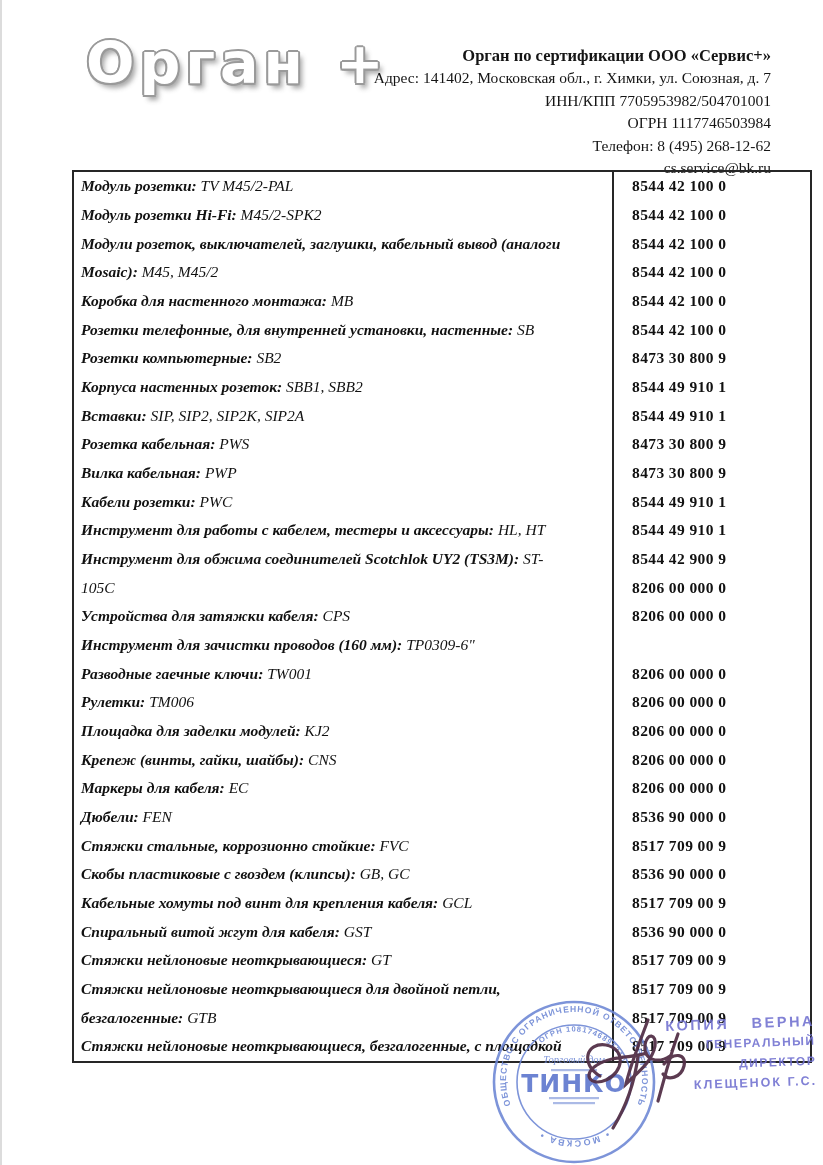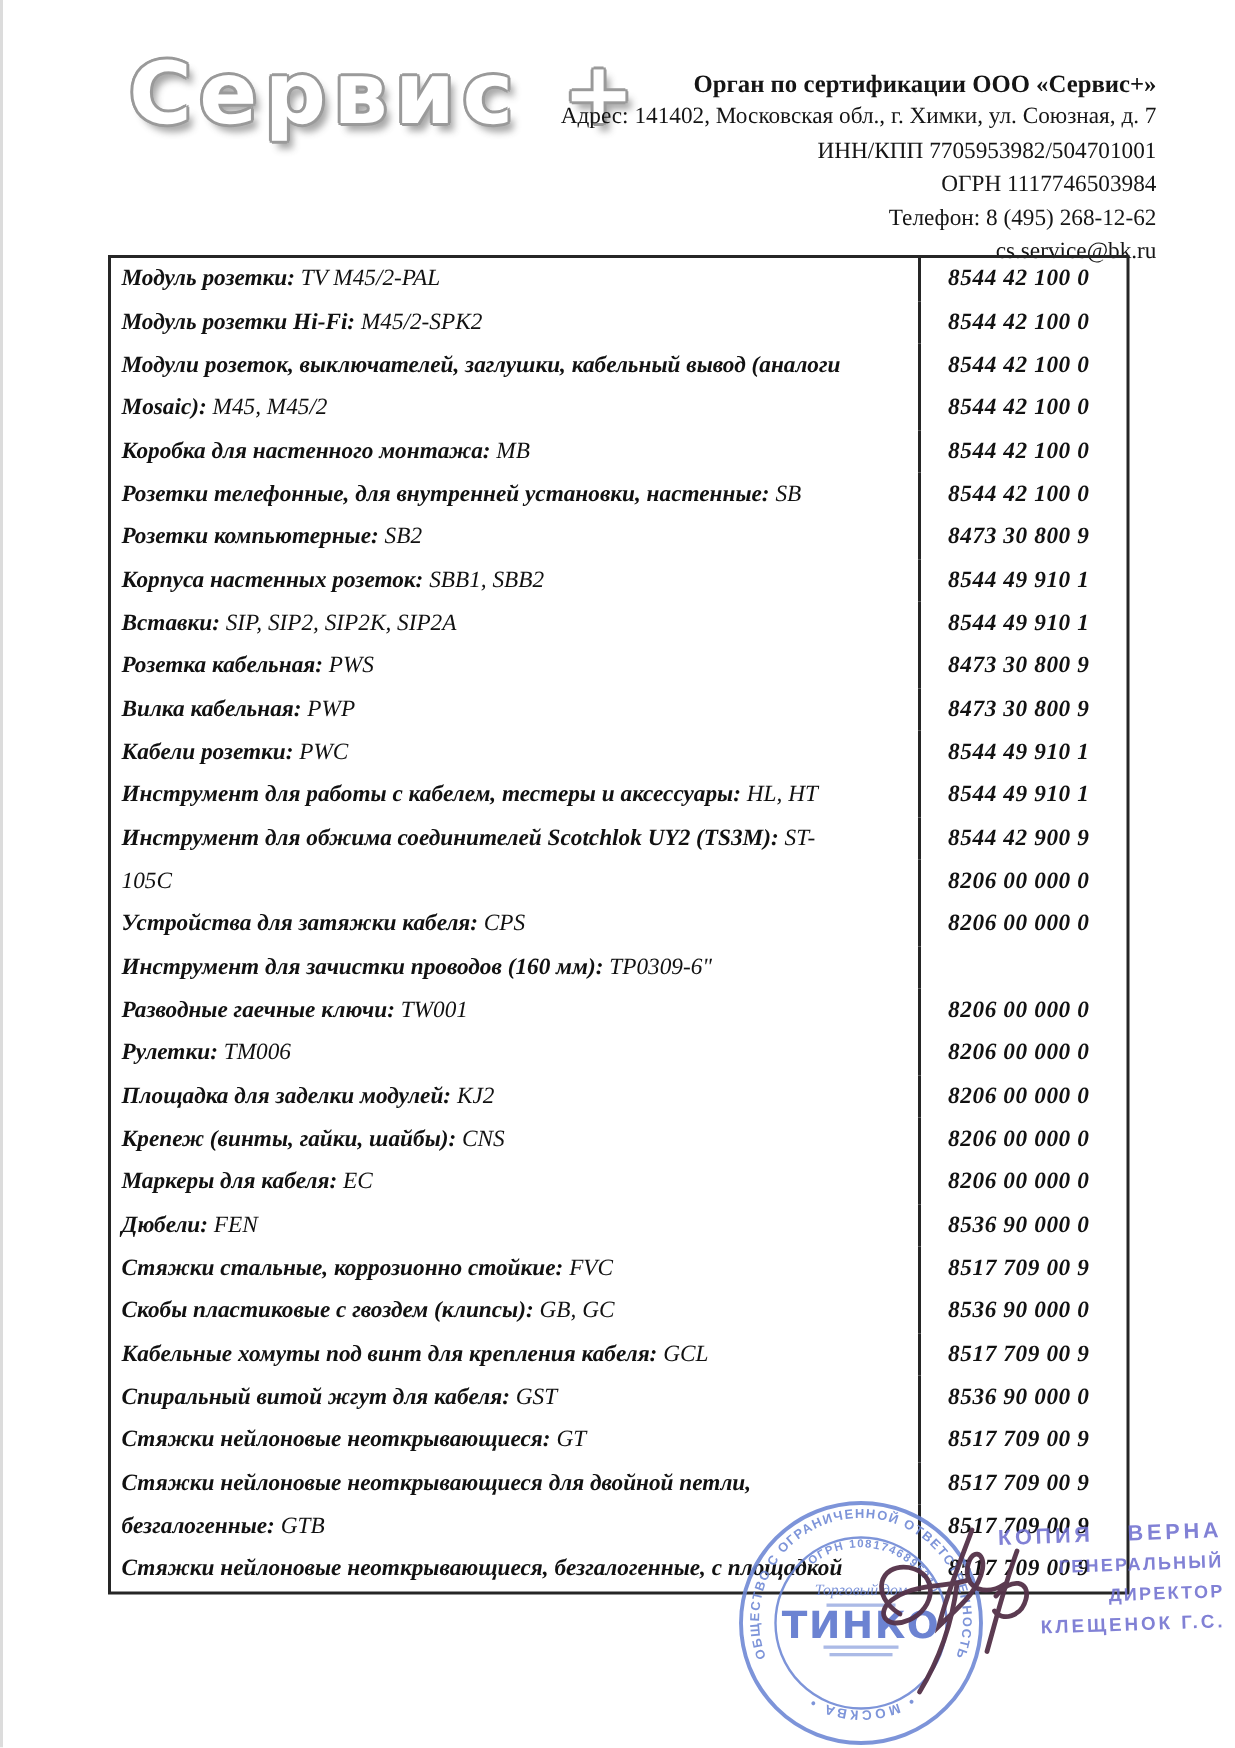--- a/index.html
+++ b/index.html
@@ -24,51 +24,51 @@
 
   
   .org-block{
     position:absolute;top:31px;right:52px;text-align:right;
     font-size:15.5px;line-height:22.4px;color:#151515;
   }
   .org-block .org-title{font-weight:bold;font-size:16.5px;margin-top:14px;}
 
   
   .product-table{
-    position:absolute;left:72px;top:170px;width:681px;height:893px;
+    position:absolute;left:72px;top:170px;width:740px;height:893px;
     border:2px solid #262626;box-sizing:border-box;
     display:flex;flex-direction:column;
     font-size:15.5px;
   }
   .t-row{flex:1;display:flex;align-items:center;min-height:0;}
   .cell{box-sizing:border-box;height:100%;display:flex;align-items:center;}
   .cell.left{flex:0 0 538px;padding-left:7px;overflow:hidden;white-space:nowrap;}
   .cell.right{flex:1;border-left:2px solid #262626;padding-left:18px;}
   .lbl{font-style:italic;font-weight:bold;}
   .mdl{font-style:italic;}
-  .code{font-weight:bold;font-style:italic;letter-spacing:.4px;white-space:nowrap;}
+  .code{font-weight:bold;letter-spacing:.4px;white-space:nowrap;}
 
   
   .round-stamp{position:absolute;left:489px;top:997px;opacity:.88;}
   .sig{position:absolute;left:566px;top:1004px;opacity:.95;}
   .copy-stamp{
     position:absolute;left:630px;top:1014px;width:186px;text-align:right;
     font-family:"Liberation Sans", sans-serif;font-weight:bold;color:#7070d0;
     transform:rotate(-2deg);opacity:.88;line-height:20px;
   }
   .copy-stamp .l1{font-size:14.5px;letter-spacing:2.5px;word-spacing:16px;}
   .copy-stamp .l2{font-size:12px;letter-spacing:1.5px;}
   .copy-stamp .l3{font-size:12.5px;letter-spacing:2px;}
 </style>
 </head>
 <body>
 
 <div class="scan-edge"></div>
 
-<div class="logo"><span>Сервис</span><span class="plus">+</span></div>
+<div class="logo"><span>Орган</span><span class="plus">+</span></div>
 
 <div class="org-block">
   <div class="org-title">Орган по сертификации ООО «Сервис+»</div>
   <div>Адрес: 141402, Московская обл., г. Химки, ул. Союзная, д. 7</div>
   <div>ИНН/КПП 7705953982/504701001</div>
   <div>ОГРН 1117746503984</div>
   <div>Телефон: 8 (495) 268-12-62</div>
   <div>cs.service@bk.ru</div>
 </div>
 

